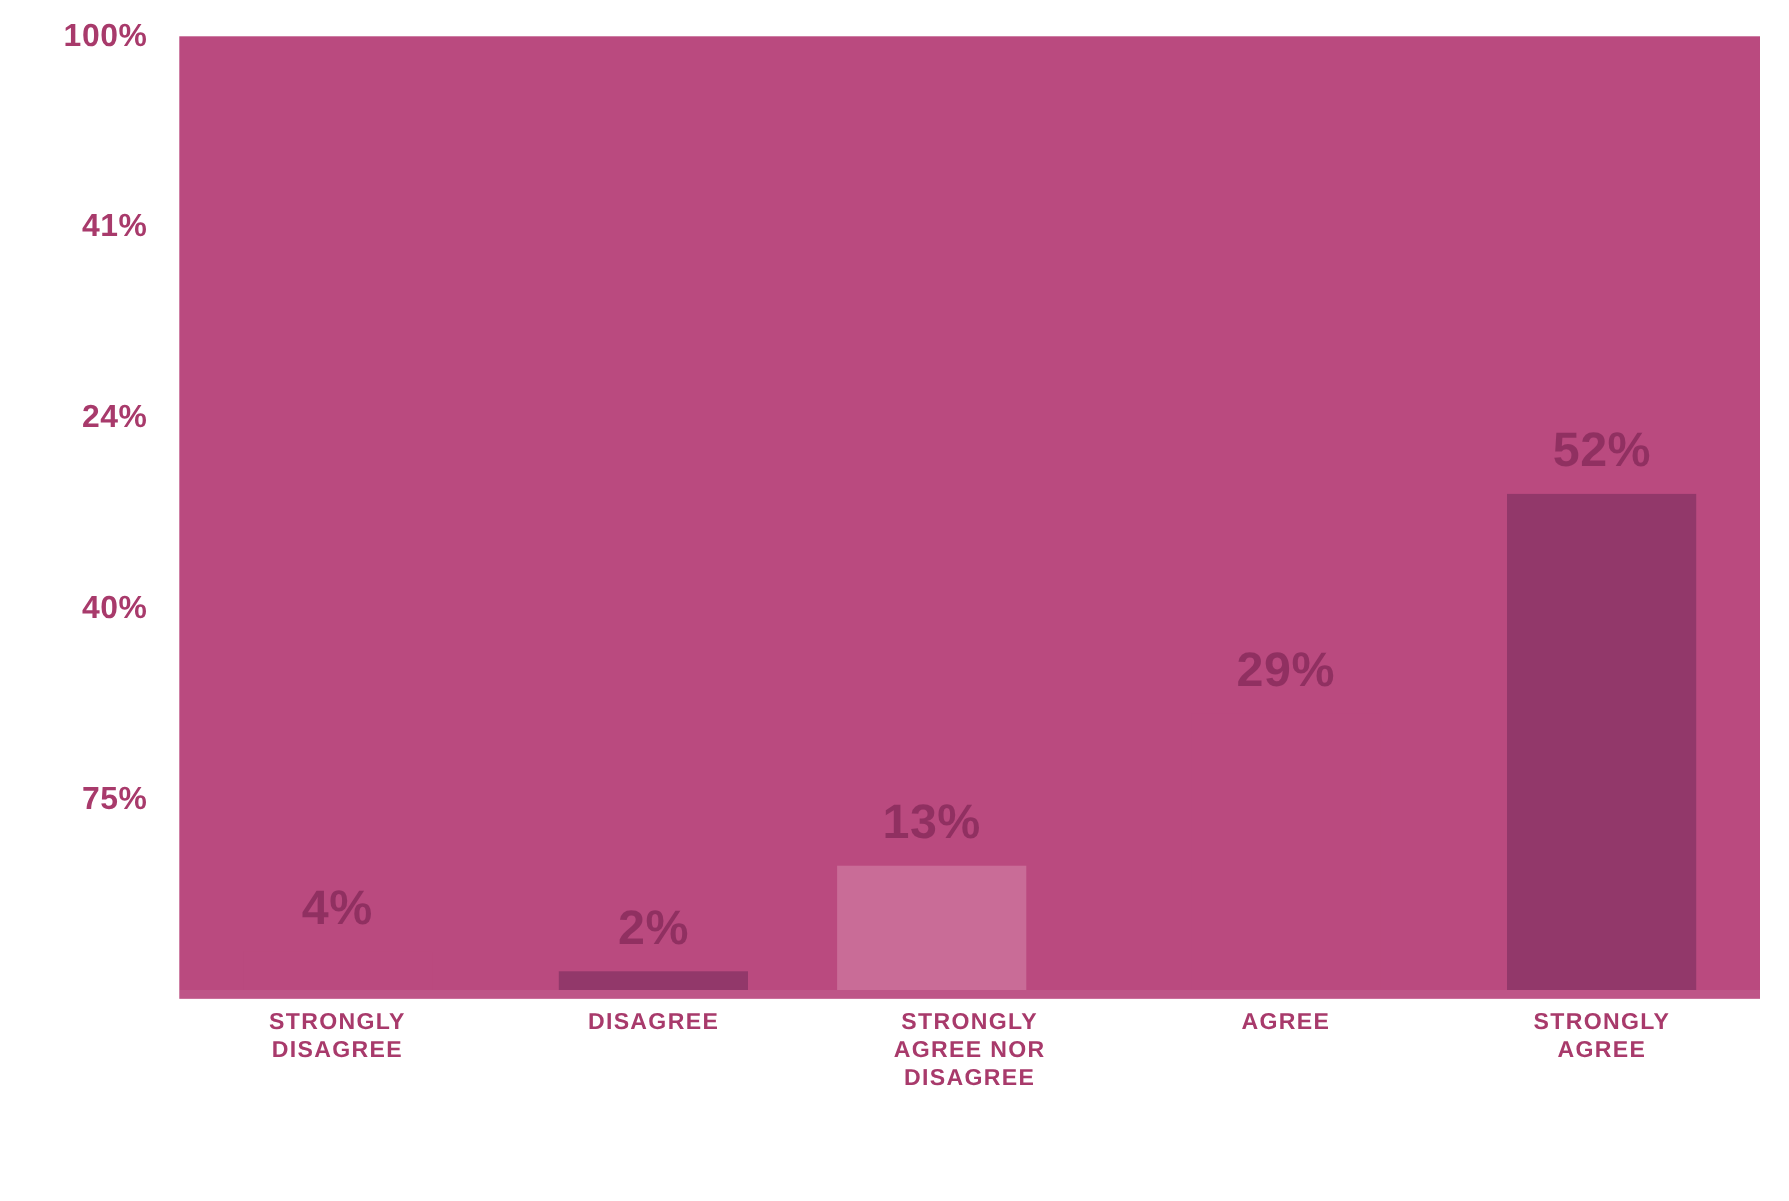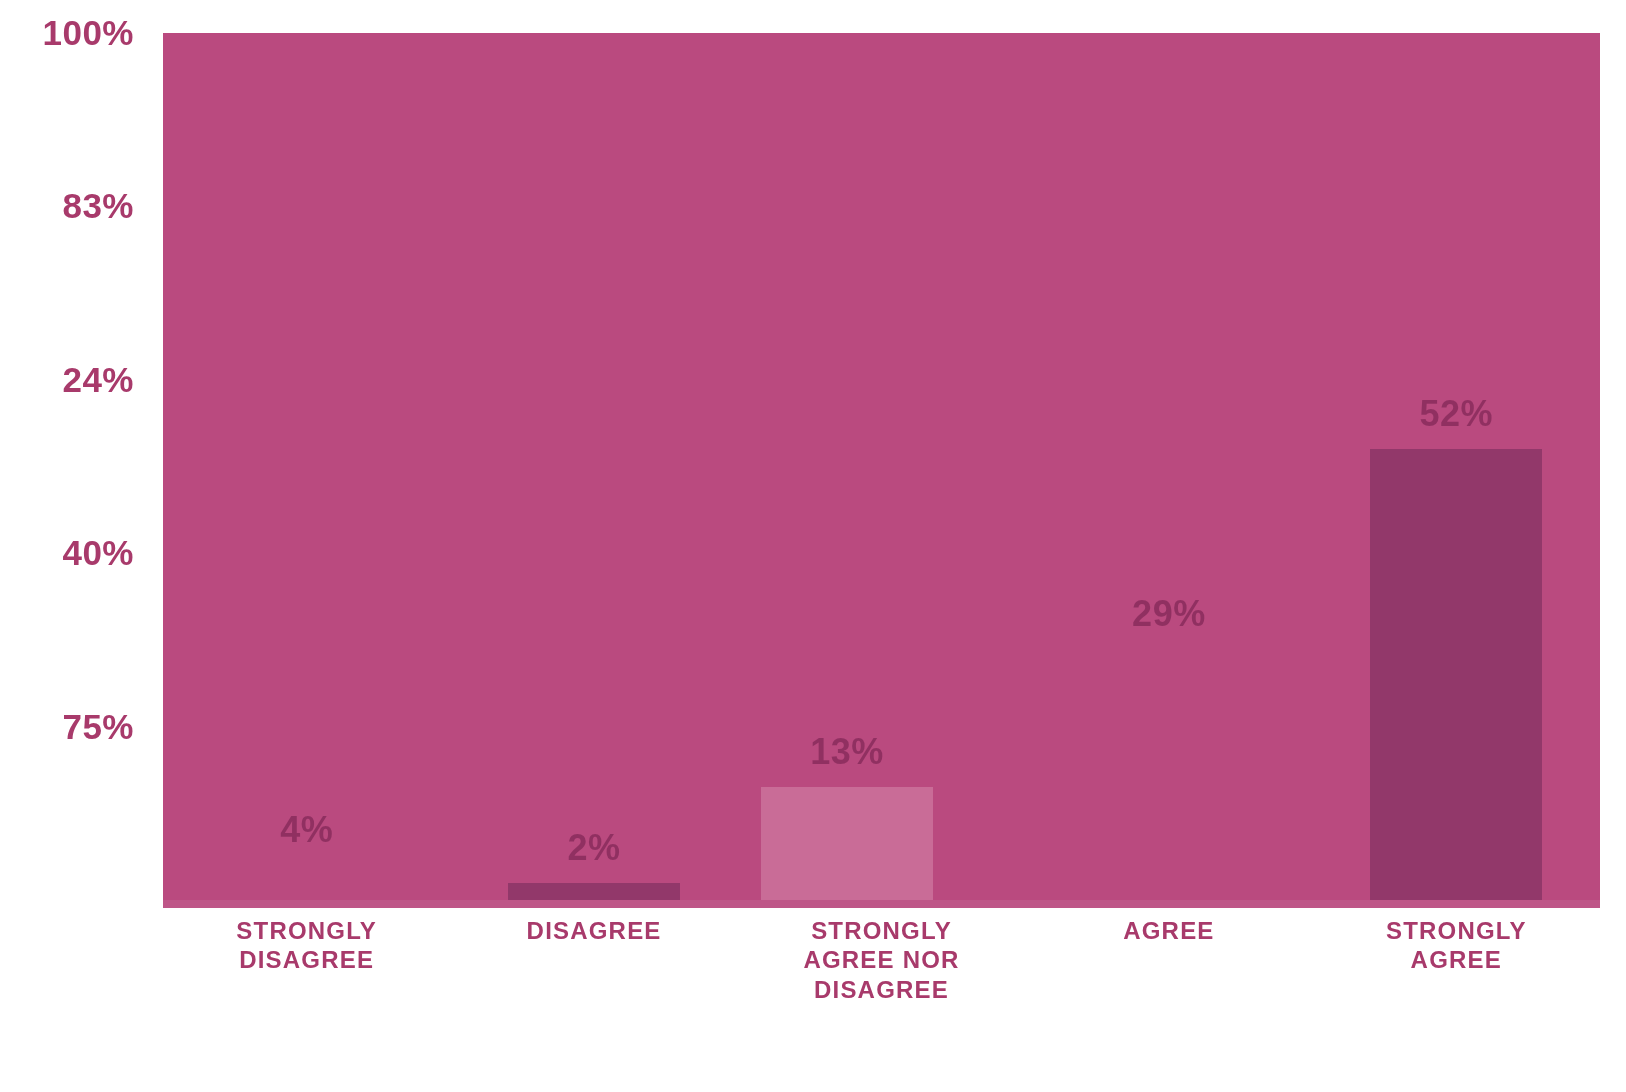--- a/index.html
+++ b/index.html
@@ -26,21 +26,21 @@
     position: absolute;
     left: 0;
     top: 0;
     width: 150px;
     height: 1092px;
   }
   .y-tick-label {
     position: absolute;
     right: 16px;
     transform: translateY(-50%);
-    font-size: 35px;
+    font-size: 29px;
     font-weight: 700;
     letter-spacing: 0.5px;
     color: #A83A6B;
     white-space: nowrap;
     text-align: right;
   }
 
   
   .plot-area {
     position: absolute;
@@ -80,56 +80,56 @@
     width: 100%;
   }
   .bar.dark   { background: #92386A; }
   .bar.light  { background: #C96C97; }
   .bar.same   { background: #BA4A7F; }
 
   .bar-value {
     position: absolute;
     left: 50%;
     transform: translateX(-50%);
-    font-size: 36px;
+    font-size: 44px;
     font-weight: 700;
     color: rgba(110,28,72,0.55);
     white-space: nowrap;
     letter-spacing: 0.5px;
   }
 
   
   .x-axis {
     position: absolute;
     left: 163px;
     top: 916px;
     width: 1437px;
     height: 176px;
   }
   .x-tick {
     position: absolute;
     top: 0;
     transform: translateX(-50%);
     text-align: center;
-    font-size: 24px;
+    font-size: 21px;
     font-weight: 700;
     line-height: 1.22;
     letter-spacing: 1.2px;
     color: #A83A6B;
     white-space: pre-line;
   }
 </style>
 </head>
 <body>
 
 <div id="chart-root">
 
   <div class="y-axis" id="y-axis">
       <div class="y-tick-label" style="top: 33px;">100%</div>
-      <div class="y-tick-label" style="top: 206.4px;">83%</div>
+      <div class="y-tick-label" style="top: 206.4px;">41%</div>
       <div class="y-tick-label" style="top: 379.8px;">24%</div>
       <div class="y-tick-label" style="top: 553.2px;">40%</div>
       <div class="y-tick-label" style="top: 726.6px;">75%</div>
     </div>
 
   <div class="plot-area">
     <div class="bars-layer" id="bars-layer">
         <div class="bar-group" style="left: 57.7px; width: 172px;">
           <div class="bar same" style="height: 34.68px;"></div>
           <div class="bar-value" style="bottom: 48.68px;">4%</div>

